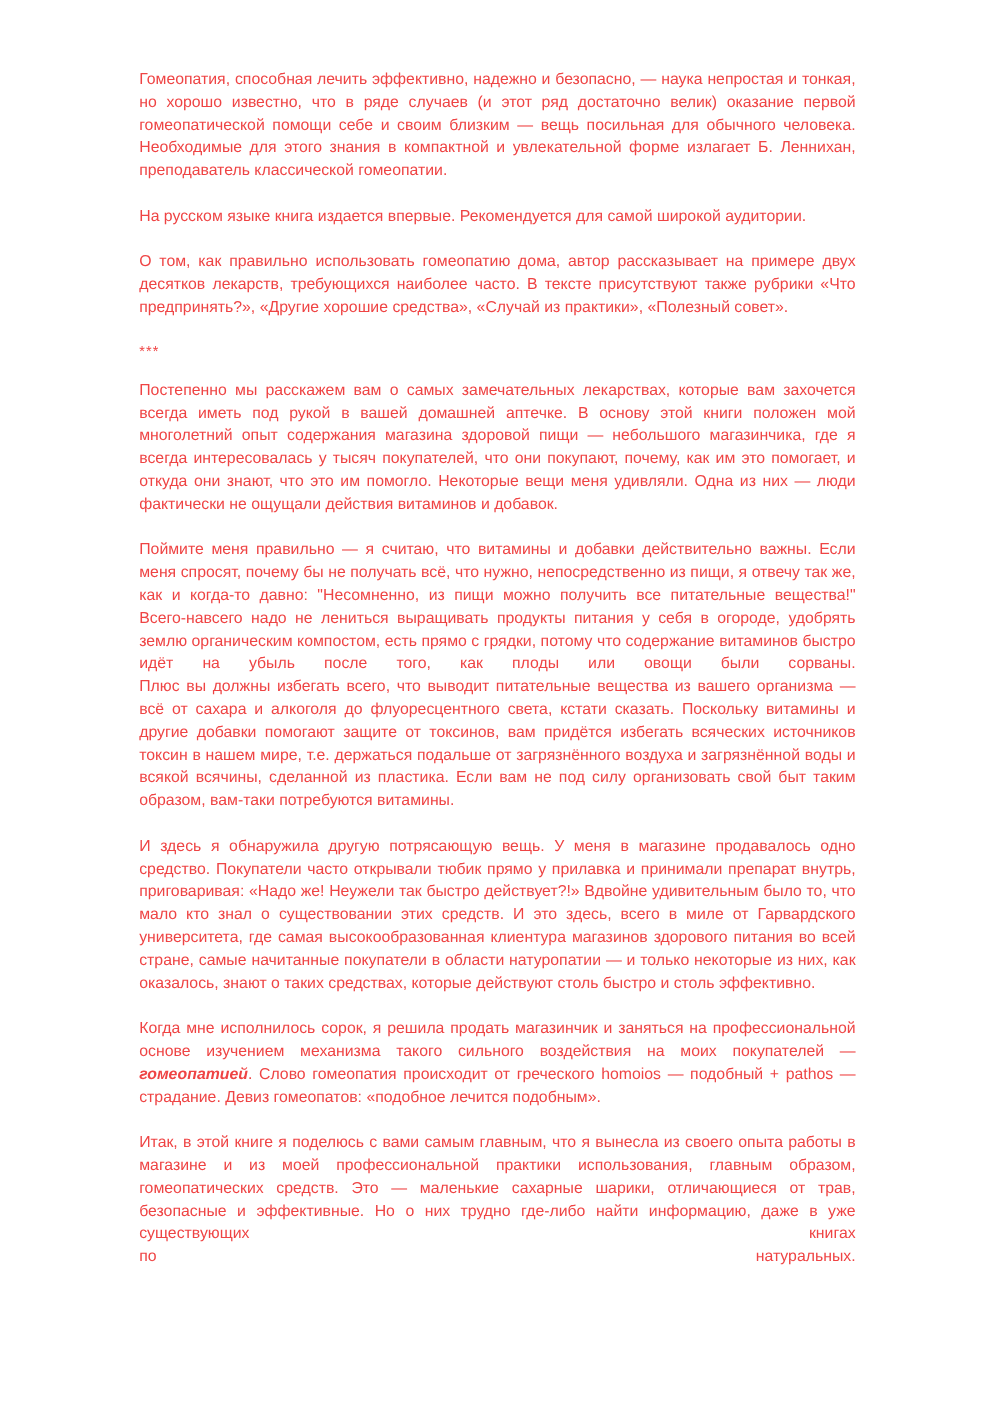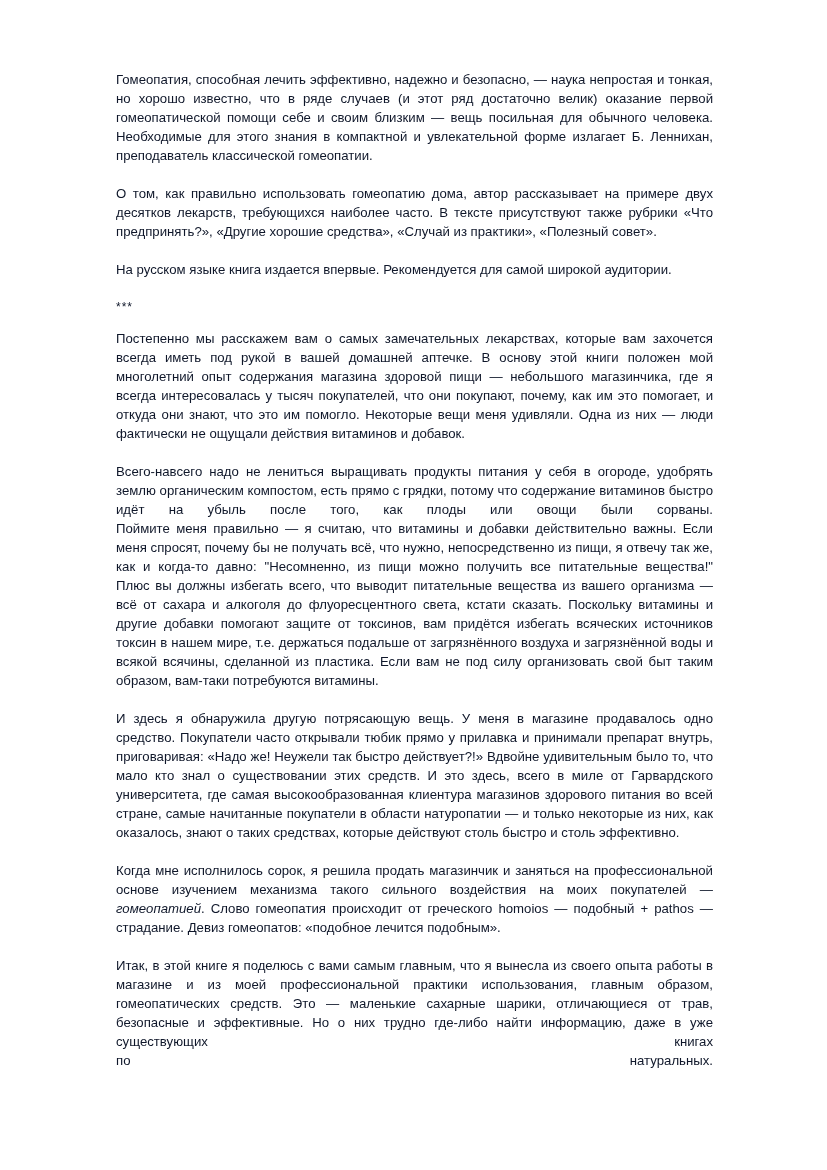--- a/index.html
+++ b/index.html
@@ -6,26 +6,26 @@
     margin: 0;
     padding: 0;
     background: #ffffff;
     width: 827px;
     height: 1170px;
     overflow: hidden;
   }
   .page {
     position: absolute;
     left: 116px;
-    top: 70px;
+    top: 56px;
     width: 597px;
     font-family: "Liberation Sans", "DejaVu Sans", sans-serif;
     font-size: 13.2px;
     line-height: 19px;
-    color: #0f172a;
+    color: #ef4444;
     -webkit-font-smoothing: antialiased;
   }
   .paragraph {
     margin: 0 0 19px 0;
   }
   .segment {
     text-align: justify;
   }
   .segment.justify-last {
     text-align-last: justify;
@@ -34,47 +34,47 @@
     display: flex;
     justify-content: space-between;
   }
   .separator {
     margin: 0 0 12px 0;
     font-size: 12px;
     letter-spacing: 1px;
     text-align: left;
   }
   .run-bold-italic {
-    font-weight: normal;
+    font-weight: bold;
     font-style: italic;
   }
   .run-underline {
   }
 </style>
 </head>
 <body>
 
 <div class="page">
   <div id="doc-content">
       <div class="paragraph">
         <div class="segment"><span>Гомеопатия, способная лечить эффективно, надежно и безопасно, — наука непростая и тонкая, но хорошо известно, что в ряде случаев (и этот ряд достаточно велик) оказание первой гомеопатической помощи себе и своим близким — вещь посильная для обычного человека. Необходимые для этого знания в компактной и увлекательной форме излагает Б. Леннихан, преподаватель классической гомеопатии.</span></div>
       </div>
       <div class="paragraph">
-        <div class="segment"><span>О том, как правильно использовать гомеопатию дома, автор рассказывает на примере двух десятков лекарств, требующихся наиболее часто. В тексте присутствуют также рубрики «Что предпринять?», «Другие хорошие средства», «Случай из практики», «Полезный совет».</span></div>
+        <div class="segment"><span>На русском языке книга издается впервые. Рекомендуется для самой широкой аудитории.</span></div>
       </div>
       <div class="paragraph">
-        <div class="segment"><span>На русском языке книга издается впервые. Рекомендуется для самой широкой аудитории.</span></div>
+        <div class="segment"><span>О том, как правильно использовать гомеопатию дома, автор рассказывает на примере двух десятков лекарств, требующихся наиболее часто. В тексте присутствуют также рубрики «Что предпринять?», «Другие хорошие средства», «Случай из практики», «Полезный совет».</span></div>
       </div>
       <div class="separator">***</div>
       <div class="paragraph">
         <div class="segment"><span>Постепенно мы расскажем вам о самых замечательных лекарствах, которые вам захочется всегда иметь под рукой в вашей домашней аптечке. В основу этой книги положен мой многолетний опыт содержания магазина здоровой пищи — небольшого магазинчика, где я всегда интересовалась у тысяч покупателей, что они покупают, почему, как им это помогает, и откуда они знают, что это им помогло. Некоторые вещи меня удивляли. Одна из них — люди фактически не ощущали действия витаминов и добавок.</span></div>
       </div>
       <div class="paragraph">
+        <div class="segment justify-last"><span>Поймите меня правильно — я считаю, что витамины и добавки действительно важны. Если меня спросят, почему бы не получать всё, что нужно, непосредственно из пищи, я отвечу так же, как и когда-то давно: "Несомненно, из пищи можно получить все питательные вещества!"</span></div>
         <div class="segment justify-last"><span>Всего-навсего надо не лениться выращивать продукты питания у себя в огороде, удобрять землю органическим компостом, есть прямо с грядки, потому что содержание витаминов быстро идёт на убыль после того, как плоды или овощи были сорваны.</span></div>
-        <div class="segment justify-last"><span>Поймите меня правильно — я считаю, что витамины и добавки действительно важны. Если меня спросят, почему бы не получать всё, что нужно, непосредственно из пищи, я отвечу так же, как и когда-то давно: "Несомненно, из пищи можно получить все питательные вещества!"</span></div>
         <div class="segment"><span>Плюс вы должны избегать всего, что выводит питательные вещества из вашего организма — всё от сахара и алкоголя до флуоресцентного света, кстати сказать. Поскольку витамины и другие добавки помогают защите от токсинов, вам придётся избегать всяческих источников токсин в нашем мире, т.е. держаться подальше от загрязнённого воздуха и загрязнённой воды и всякой всячины, сделанной из пластика. Если вам не под силу организовать свой быт таким образом, вам-таки потребуются витамины.</span></div>
       </div>
       <div class="paragraph">
         <div class="segment"><span>И здесь я обнаружила другую потрясающую вещь. У меня в магазине продавалось одно средство. Покупатели часто открывали тюбик прямо у прилавка и принимали препарат внутрь, приговаривая: «Надо же! Неужели так быстро действует?!» Вдвойне удивительным было то, что мало кто знал о существовании этих средств. И это здесь, всего в миле от Гарвардского университета, где самая высокообразованная клиентура магазинов здорового питания во всей стране, самые начитанные покупатели в области натуропатии — и только некоторые из них, как оказалось, знают о таких средствах, которые действуют столь быстро и столь эффективно.</span></div>
       </div>
       <div class="paragraph">
         <div class="segment"><span>Когда мне исполнилось сорок, я решила продать магазинчик и заняться на профессиональной основе изучением механизма такого сильного воздействия на моих покупателей — </span><span class="run-bold-italic">гомеопатией</span><span>. Слово гомеопатия происходит от греческого homoios — подобный + pathos — страдание. Девиз гомеопатов: «</span><span class="run-underline">подобное лечится подобным</span><span>».</span></div>
       </div>
       <div class="paragraph">
         <div class="segment justify-last"><span>Итак, в этой книге я поделюсь с вами самым главным, что я вынесла из своего опыта работы в магазине и из моей профессиональной практики использования, главным образом, гомеопатических средств. Это — маленькие сахарные шарики, отличающиеся от трав, безопасные и эффективные. Но о них трудно где-либо найти информацию, даже в уже существующих книгах</span></div>

